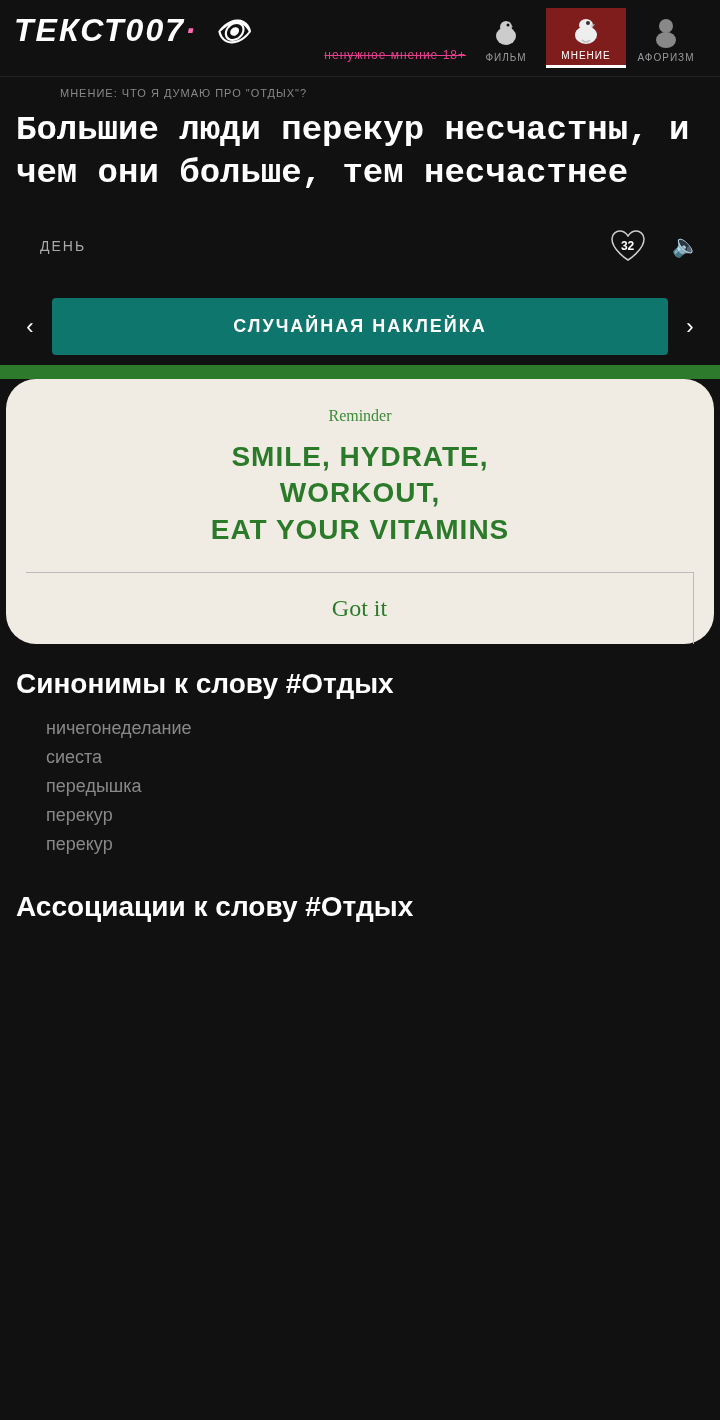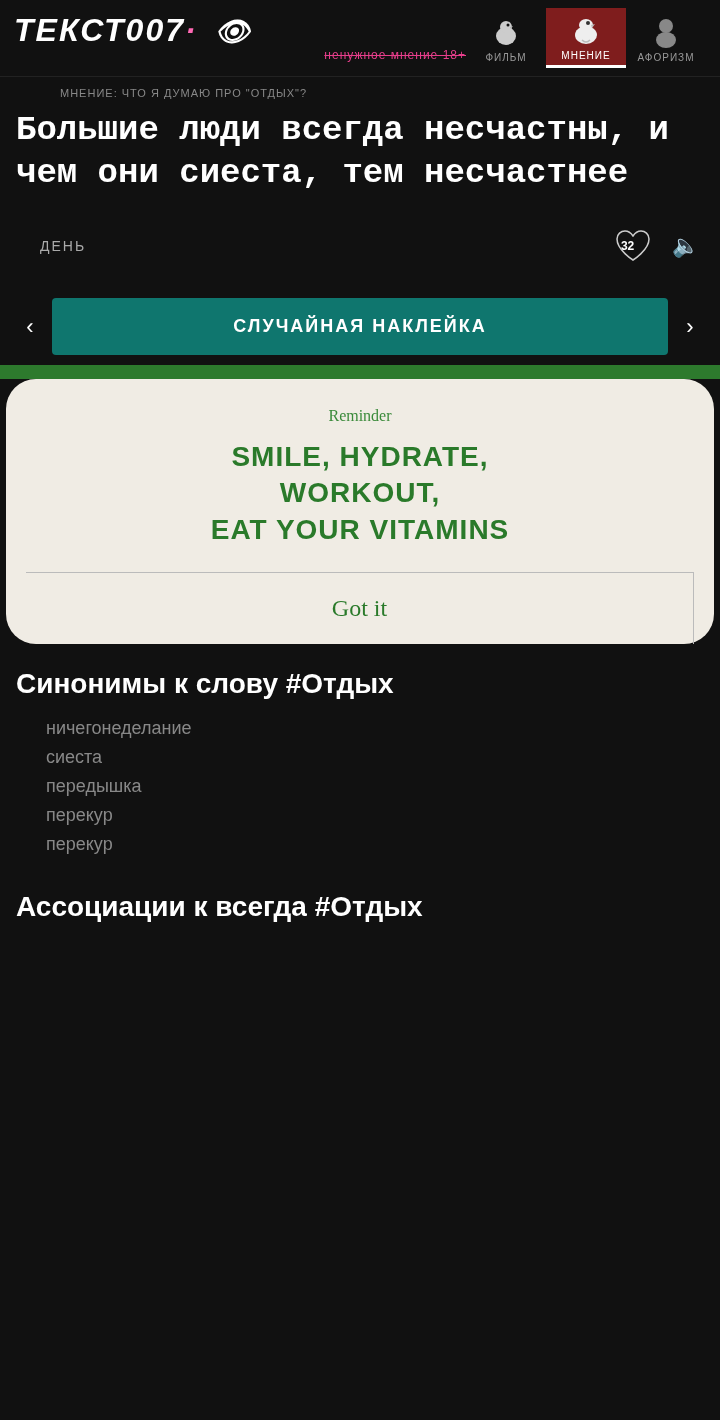--- a/index.html
+++ b/index.html
@@ -116,21 +116,21 @@
     }
     .bottom-bar-right {
       display: flex;
       align-items: center;
       gap: 18px;
     }
     .heart-badge {
       position: relative;
       display: flex;
       align-items: center;
-      justify-content: flex-end;
+      justify-content: center;
       width: 54px;
       height: 44px;
     }
     .heart-badge svg {
       width: 44px;
       height: 44px;
     }
     .heart-count {
       position: absolute;
       font-size: 12px;
@@ -315,21 +315,21 @@
         <circle cx="18" cy="12" r="7" fill="#888"></circle>
         <ellipse cx="18" cy="26" rx="10" ry="8" fill="#888"></ellipse>
       </svg>
       <div class="header-icon-label">АФОРИЗМ</div>
     </div>
   </div>
 </div>
 
 <div class="main-content">
   <div class="breadcrumb">МНЕНИЕ: ЧТО Я ДУМАЮ ПРО "ОТДЫХ"?</div>
-  <div class="quote-text">Большие люди всегда несчастны, и чем они сиеста, тем несчастнее</div>
+  <div class="quote-text">Большие люди перекур несчастны, и чем они больше, тем несчастнее</div>
 
   <div class="bottom-bar">
     <div class="day-label">ДЕНЬ</div>
     <div class="bottom-bar-right">
       <div class="heart-badge">
         <svg viewBox="0 0 44 44" fill="none">
           <path d="M22 36 C22 36 6 26 6 15 C6 10 10 7 14 7 C17 7 20 9 22 12 C24 9 27 7 30 7 C34 7 38 10 38 15 C38 26 22 36 22 36Z" stroke="#ccc" stroke-width="1.5" fill="none"></path>
         </svg>
         <span class="heart-count">32</span>
       </div>
@@ -363,14 +363,14 @@
   <ul class="synonyms-list">
     <li>ничегонеделание</li>
     <li>сиеста</li>
     <li>передышка</li>
     <li>перекур</li>
     <li>перекур</li>
   </ul>
 </div>
 
 <div class="associations-section">
-  <div class="associations-title">Ассоциации к всегда #Отдых</div>
+  <div class="associations-title">Ассоциации к слову #Отдых</div>
 </div>
 
 </body></html>

